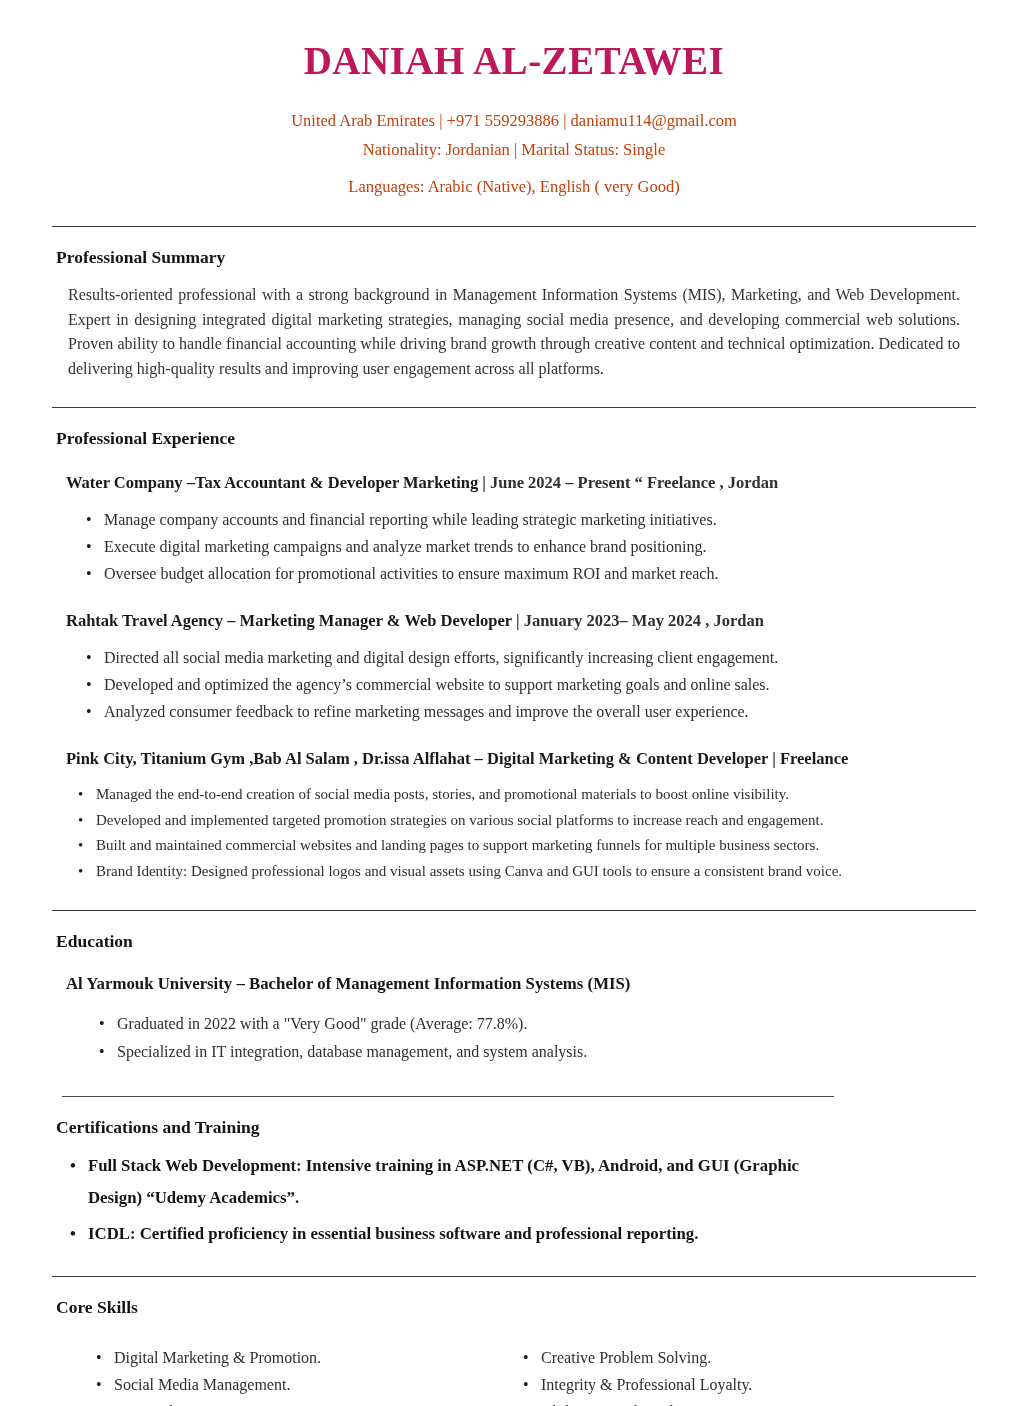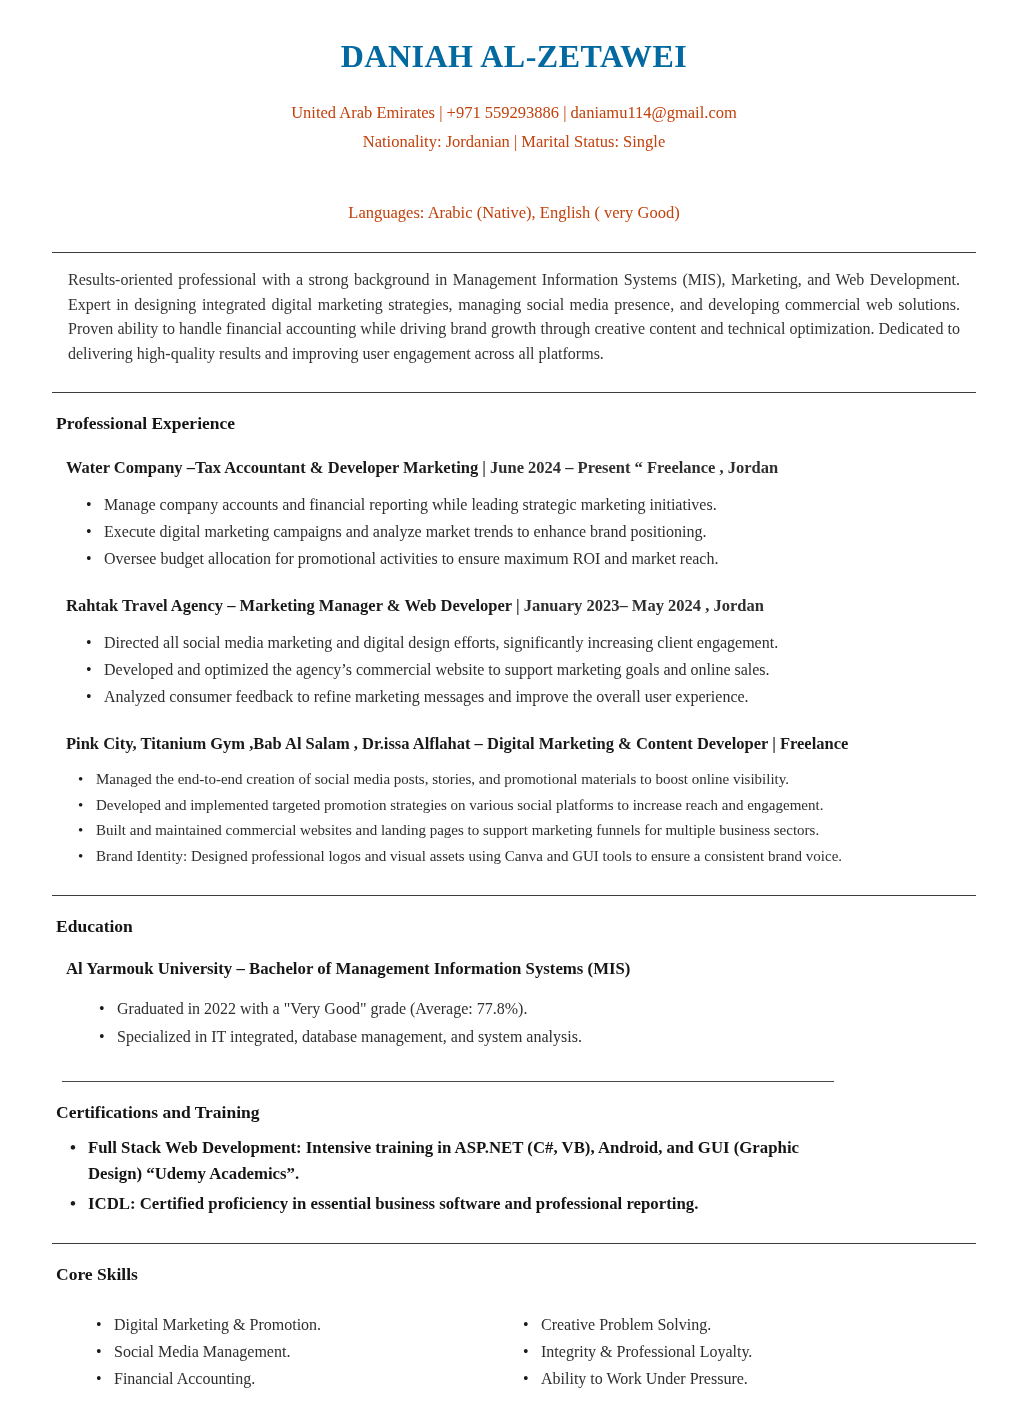--- a/index.html
+++ b/index.html
@@ -14,34 +14,34 @@
     color: #2b2b2b;
     padding: 24px 48px 10px 52px;
     display: flex;
     flex-direction: column;
     box-shadow: 0 0 4px rgba(0,0,0,.15);
   }
 
   
   .header { text-align: center; }
   .name {
-    font-size: 32px;
+    font-size: 39px;
     font-weight: 600;
     letter-spacing: 0.5px;
-    color: #0369a1;
+    color: #be185d;
     margin-top: 14px;
   }
   .contact-line {
     font-size: 16.5px;
     line-height: 27px;
     color: #c2410c;
     margin-top: 2px;
   }
   .contact-line.first { margin-top: 24px; }
-  .languages-line { margin-top: 44px; text-align: center; }
+  .languages-line { margin-top: 10px; text-align: center; }
 
   
   .rule {
     border: none;
     border-top: 1.6px solid #3c3c3c;
     margin: 26px 0 0 0;
   }
   .rule-short {
     border: none;
     border-top: 1.4px solid #4a4a4a;
@@ -98,21 +98,21 @@
     color: #161616;
   }
   ul.bullets.edu { margin: 6px 0 0 45px; }
   ul.bullets.edu li { line-height: 28px; }
 
   
   ul.bullets.certs { margin: 12px 0 0 16px; }
   ul.bullets.certs li {
     font-size: 16.8px;
     font-weight: bold;
-    line-height: 26px;
+    line-height: 32px;
     color: #151515;
     margin-top: 4px;
     padding-right: 120px;
   }
 
   
   .skills-columns {
     display: flex;
     margin: 26px 0 10px 42px;
   }
@@ -128,20 +128,21 @@
   <header class="header">
     <h1 class="name">DANIAH AL-ZETAWEI</h1>
     <p class="contact-line first">United Arab Emirates  |  +971 559293886  |  daniamu114@gmail.com</p>
     <p class="contact-line">Nationality: Jordanian  |  Marital Status: Single</p>
     <p class="contact-line languages-line">Languages: Arabic (Native), English ( very Good)</p>
   </header>
 
   <hr class="rule">
 
   <section>
+    <h2 class="section-heading">Professional Summary</h2>
     <p class="summary-text">Results-oriented professional with a strong background in Management Information Systems (MIS), Marketing, and Web Development. Expert in designing integrated digital marketing strategies, managing social media presence, and developing commercial web solutions. Proven ability to handle financial accounting while driving brand growth through creative content and technical optimization. Dedicated to delivering high-quality results and improving user engagement across all platforms.</p>
   </section>
 
   <hr class="rule">
 
   <section>
     <h2 class="section-heading">Professional Experience</h2>
 
     <div class="job">
       <h3 class="job-title"><span class="title-bold">Water Company –Tax  Accountant &amp; Developer Marketing</span><span class="title-meta"> | June 2024 – Present “ Freelance , Jordan</span></h3>
@@ -172,21 +173,21 @@
     </div>
   </section>
 
   <hr class="rule">
 
   <section>
     <h2 class="section-heading">Education</h2>
     <h3 class="degree">Al Yarmouk University – Bachelor of Management Information Systems (MIS)</h3>
     <ul class="bullets edu">
       <li>Graduated in 2022 with a "Very Good" grade (Average: 77.8%).</li>
-      <li>Specialized in IT integrated, database management, and system analysis.</li>
+      <li>Specialized in IT integration, database management, and system analysis.</li>
     </ul>
   </section>
 
   <hr class="rule-short">
 
   <section>
     <h2 class="section-heading">Certifications and Training</h2>
     <ul class="bullets certs">
       <li>Full Stack Web Development: Intensive training in ASP.NET (C#, VB), Android, and GUI (Graphic Design) “Udemy Academics”.</li>
       <li>ICDL: Certified proficiency in essential business software and professional reporting.</li>

